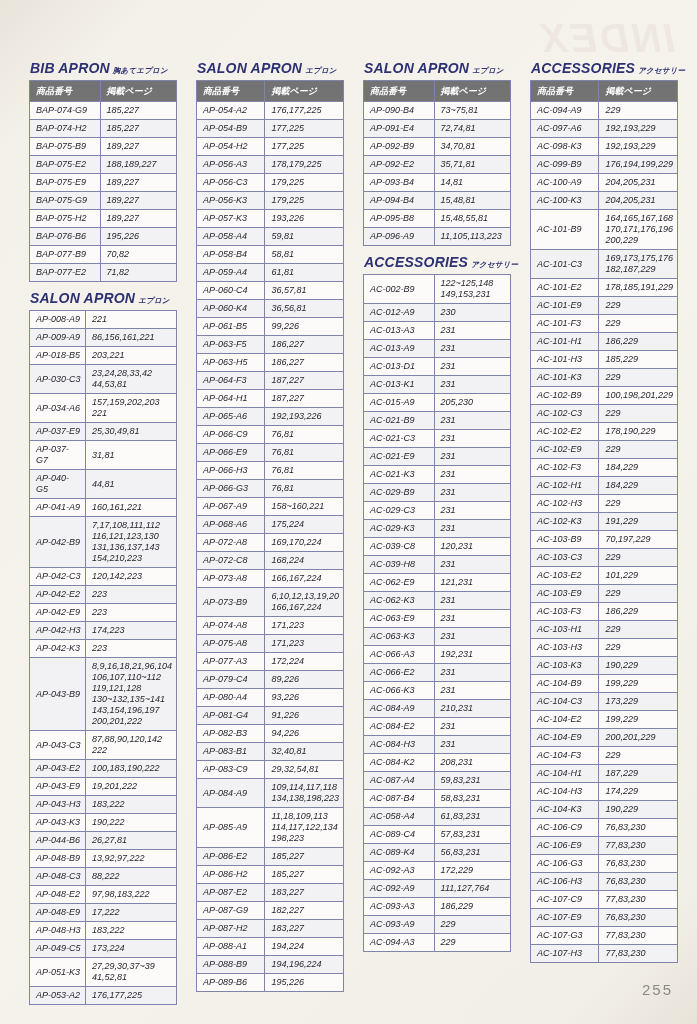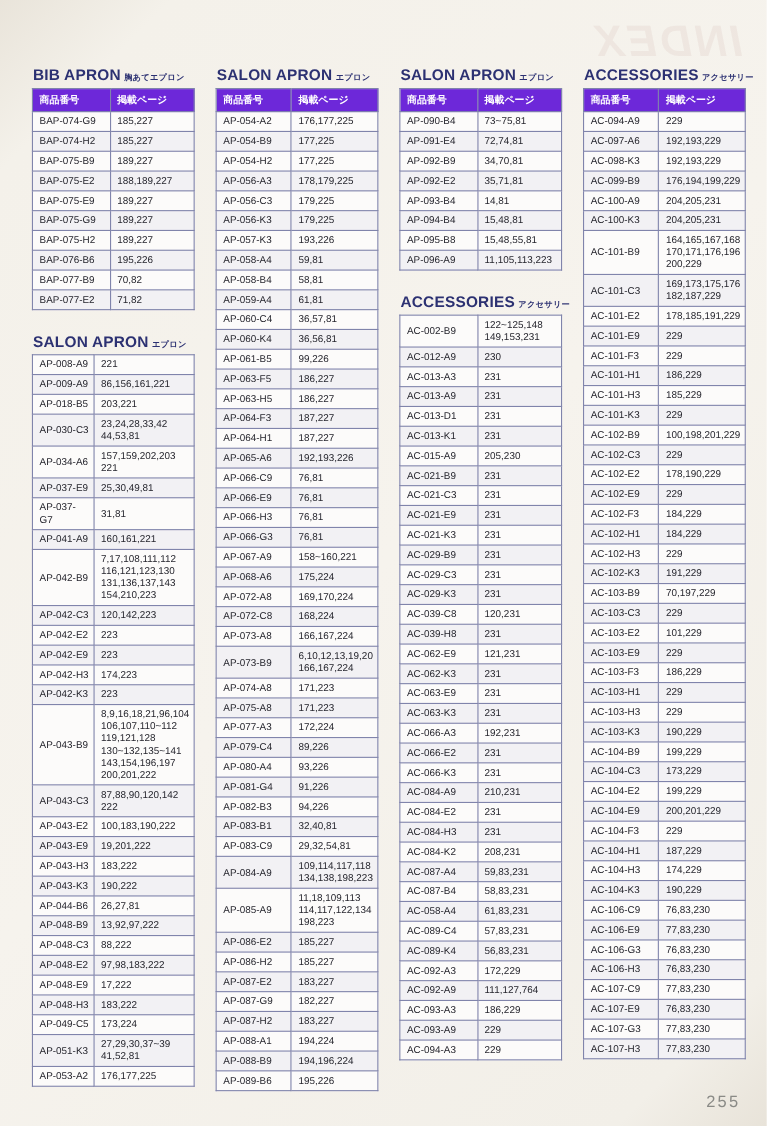--- a/index.html
+++ b/index.html
@@ -17,48 +17,48 @@
     color:rgba(195,160,155,0.14);
     transform:scaleX(-1);
     letter-spacing:3px;
     user-select:none;
   }
   .columns{
     position:absolute;top:60px;left:29px;
     display:flex;flex-direction:row;gap:19px;align-items:flex-start;
   }
   .col{width:148px;display:flex;flex-direction:column;}
-  .tbl-section{margin-bottom:20px;}
+  .tbl-section{margin-bottom:8px;font-style:italic;}
   .tbl-title{
     font-size:14px;font-weight:bold;color:#2c3172;
     letter-spacing:0.2px;margin:0 0 4px 1px;white-space:nowrap;
   }
   .tbl-subtitle{font-size:7.5px;font-weight:bold;margin-left:3px;color:#2c3172;}
   table.catalog{
     width:100%;border-collapse:collapse;
     border:1px solid #4d5288;
     background:#fbfaf8;
   }
   table.catalog td,table.catalog th{
     border:1px solid #8084ab;
     font-size:9px;line-height:11px;
     padding:3px 4px 3px 6px;
     text-align:left;vertical-align:middle;
     white-space:pre-line;
   }
   table.catalog th{
-    background:#6d28d9;color:#ffffff;
+    background:#737373;color:#ffffff;
     font-weight:bold;height:14px;
   }
   table.catalog tr:nth-child(even) td{background:#f2f1f4;}
   table.catalog tr:nth-child(odd) td{background:#fcfbfa;}
   col.c-code{width:48%;}
   col.c-pages{width:52%;}
   .page-number{
-    position:absolute;right:24px;bottom:14px;
+    position:absolute;right:24px;bottom:26px;
     font-size:15px;color:#8a8a86;letter-spacing:2px;
   }
 </style>
 </head>
 <body>
 
 <div class="showthrough">INDEX</div>
 
 <div class="columns">
   <div class="col">
@@ -151,20 +151,24 @@
             </tr>
             <tr>
               <td>AP-037-E9</td>
               <td>25,30,49,81</td>
             </tr>
             <tr>
               <td>AP-037-G7</td>
               <td>31,81</td>
             </tr>
             <tr>
+              <td>AP-040-G5</td>
+              <td>44,81</td>
+            </tr>
+            <tr>
               <td>AP-041-A9</td>
               <td>160,161,221</td>
             </tr>
             <tr>
               <td>AP-042-B9</td>
               <td>7,17,108,111,112
 116,121,123,130
 131,136,137,143
 154,210,223</td>
             </tr>

